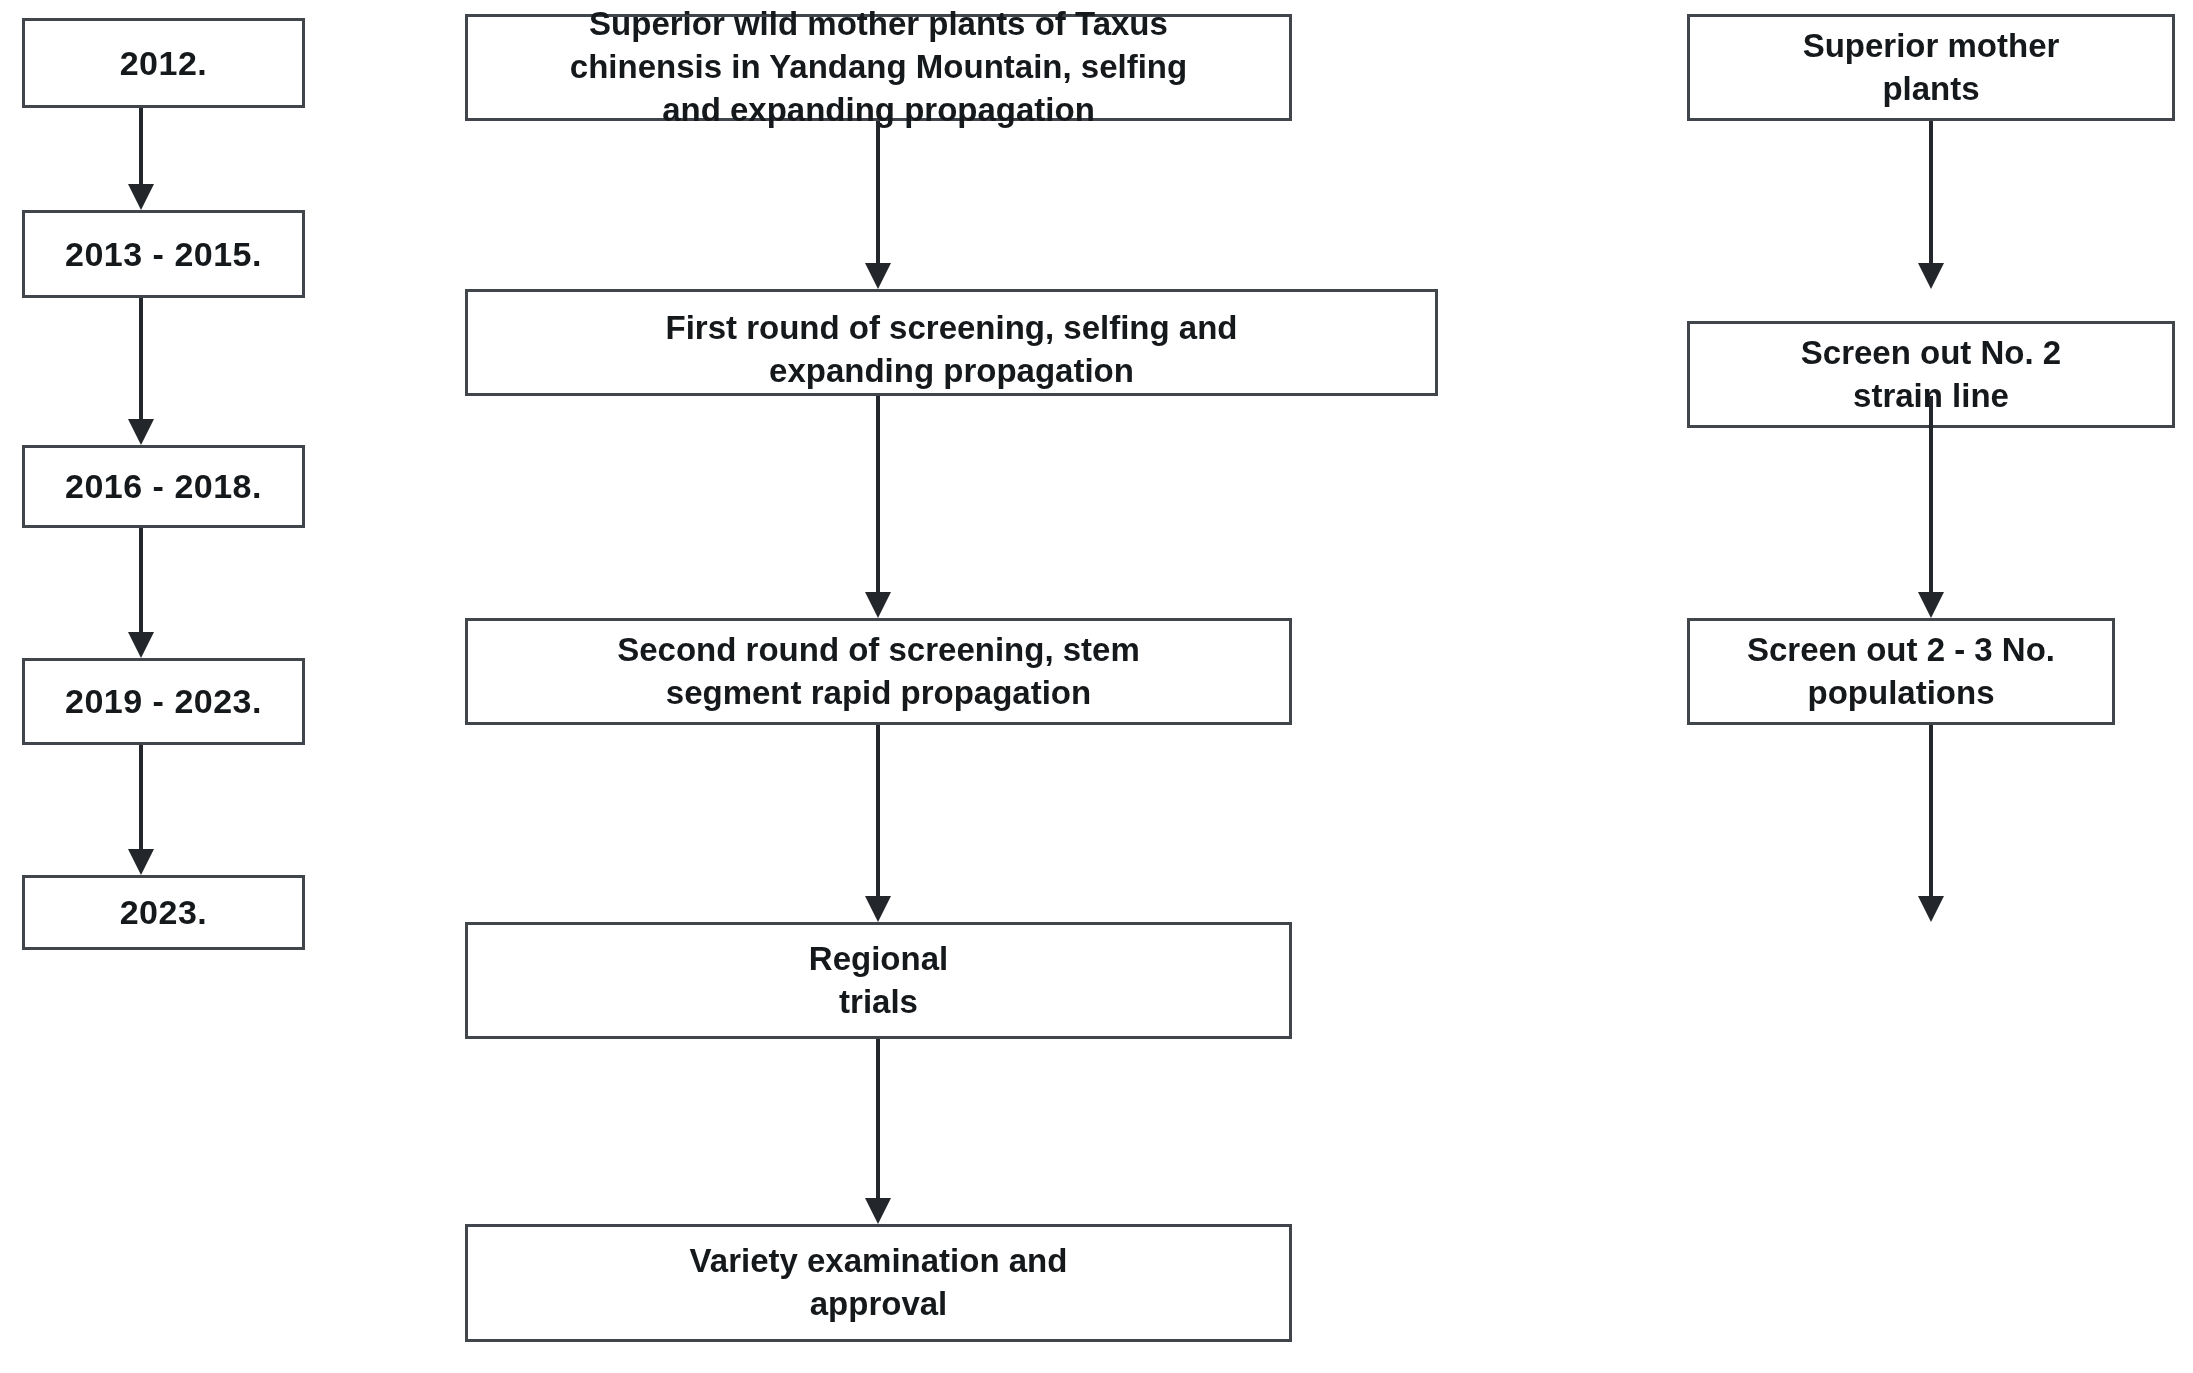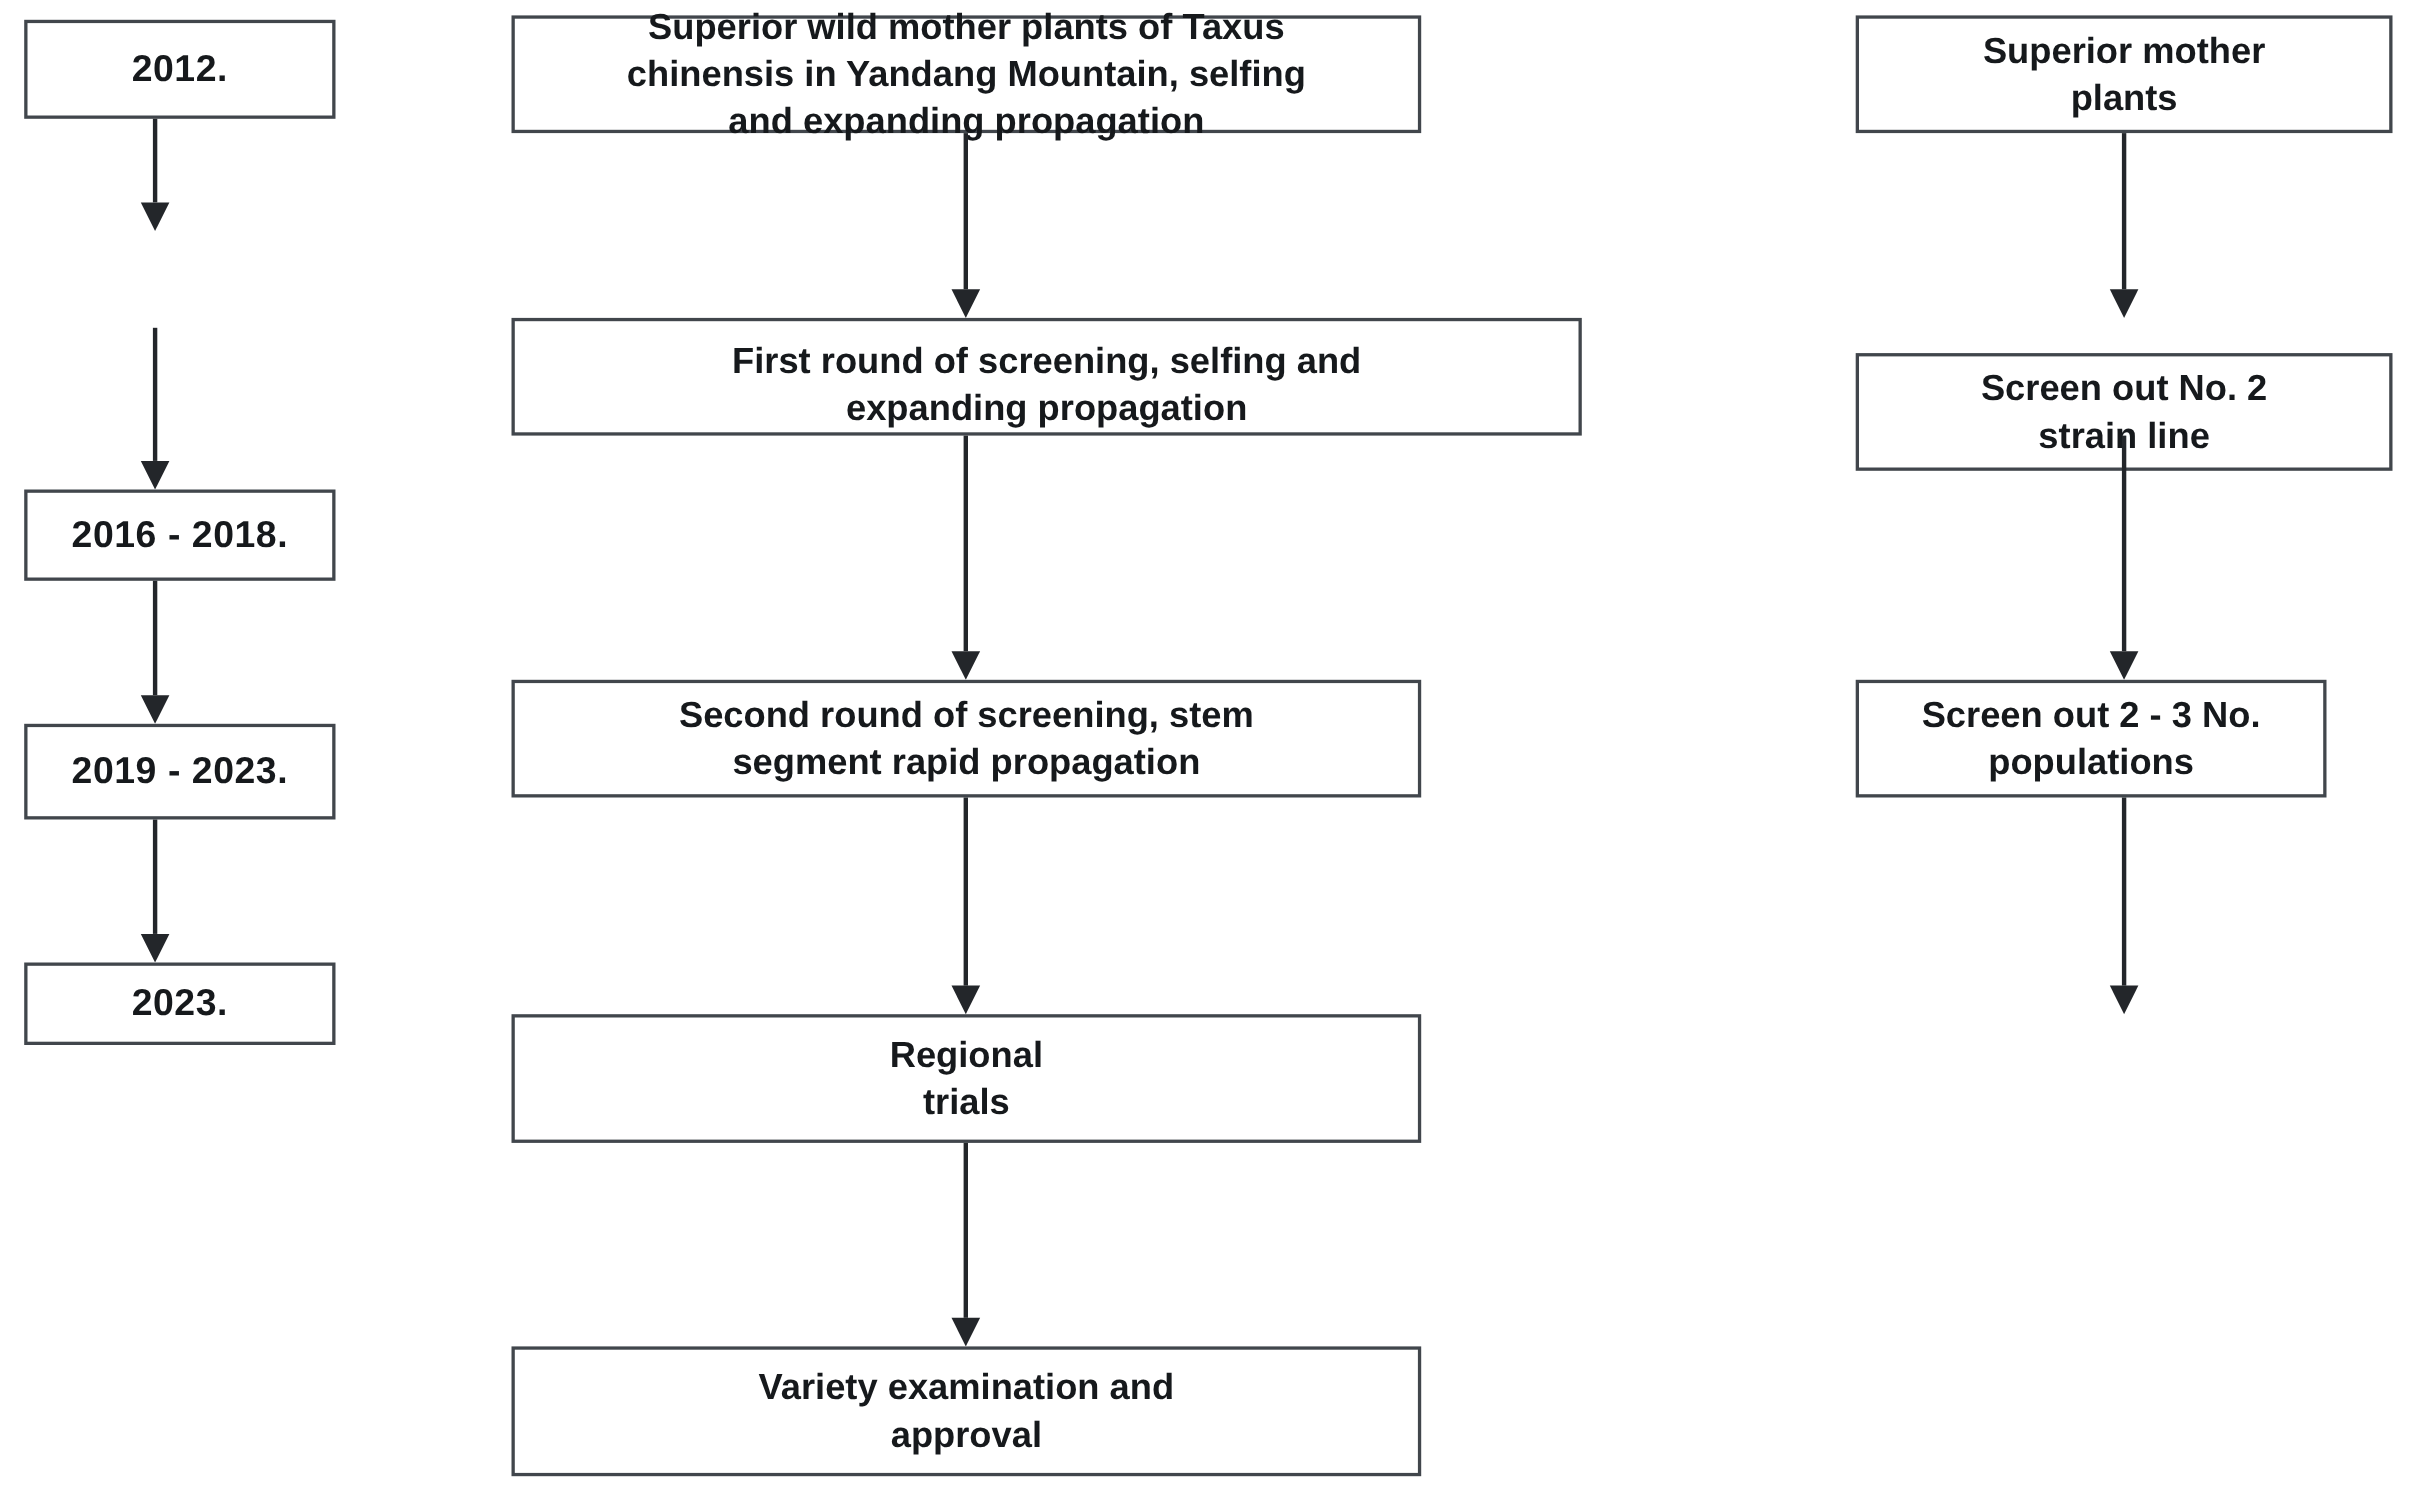--- a/index.html
+++ b/index.html
@@ -70,20 +70,23 @@
 
   <div class="node col-year" style="left:22px; top:18px; width:283px; height:90px;align-items:center;">
     <div class="label">2012.</div>
   </div>
 
   <div class="connector" style="left:141px; top:108px; height:102px;">
     <div class="shaft" style="height:76px;"></div>
     <div class="head" style="top:76px;"></div>
   </div>
 
+  <div class="node col-year" style="left:22px; top:210px; width:283px; height:88px;">
+    <div class="label">2013 - 2015.</div>
+  </div>
 
   <div class="connector" style="left:141px; top:298px; height:147px;">
     <div class="shaft" style="height:121px;"></div>
     <div class="head" style="top:121px;"></div>
   </div>
 
   <div class="node col-year" style="left:22px; top:445px; width:283px; height:83px;">
     <div class="label">2016 - 2018.</div>
   </div>
 

